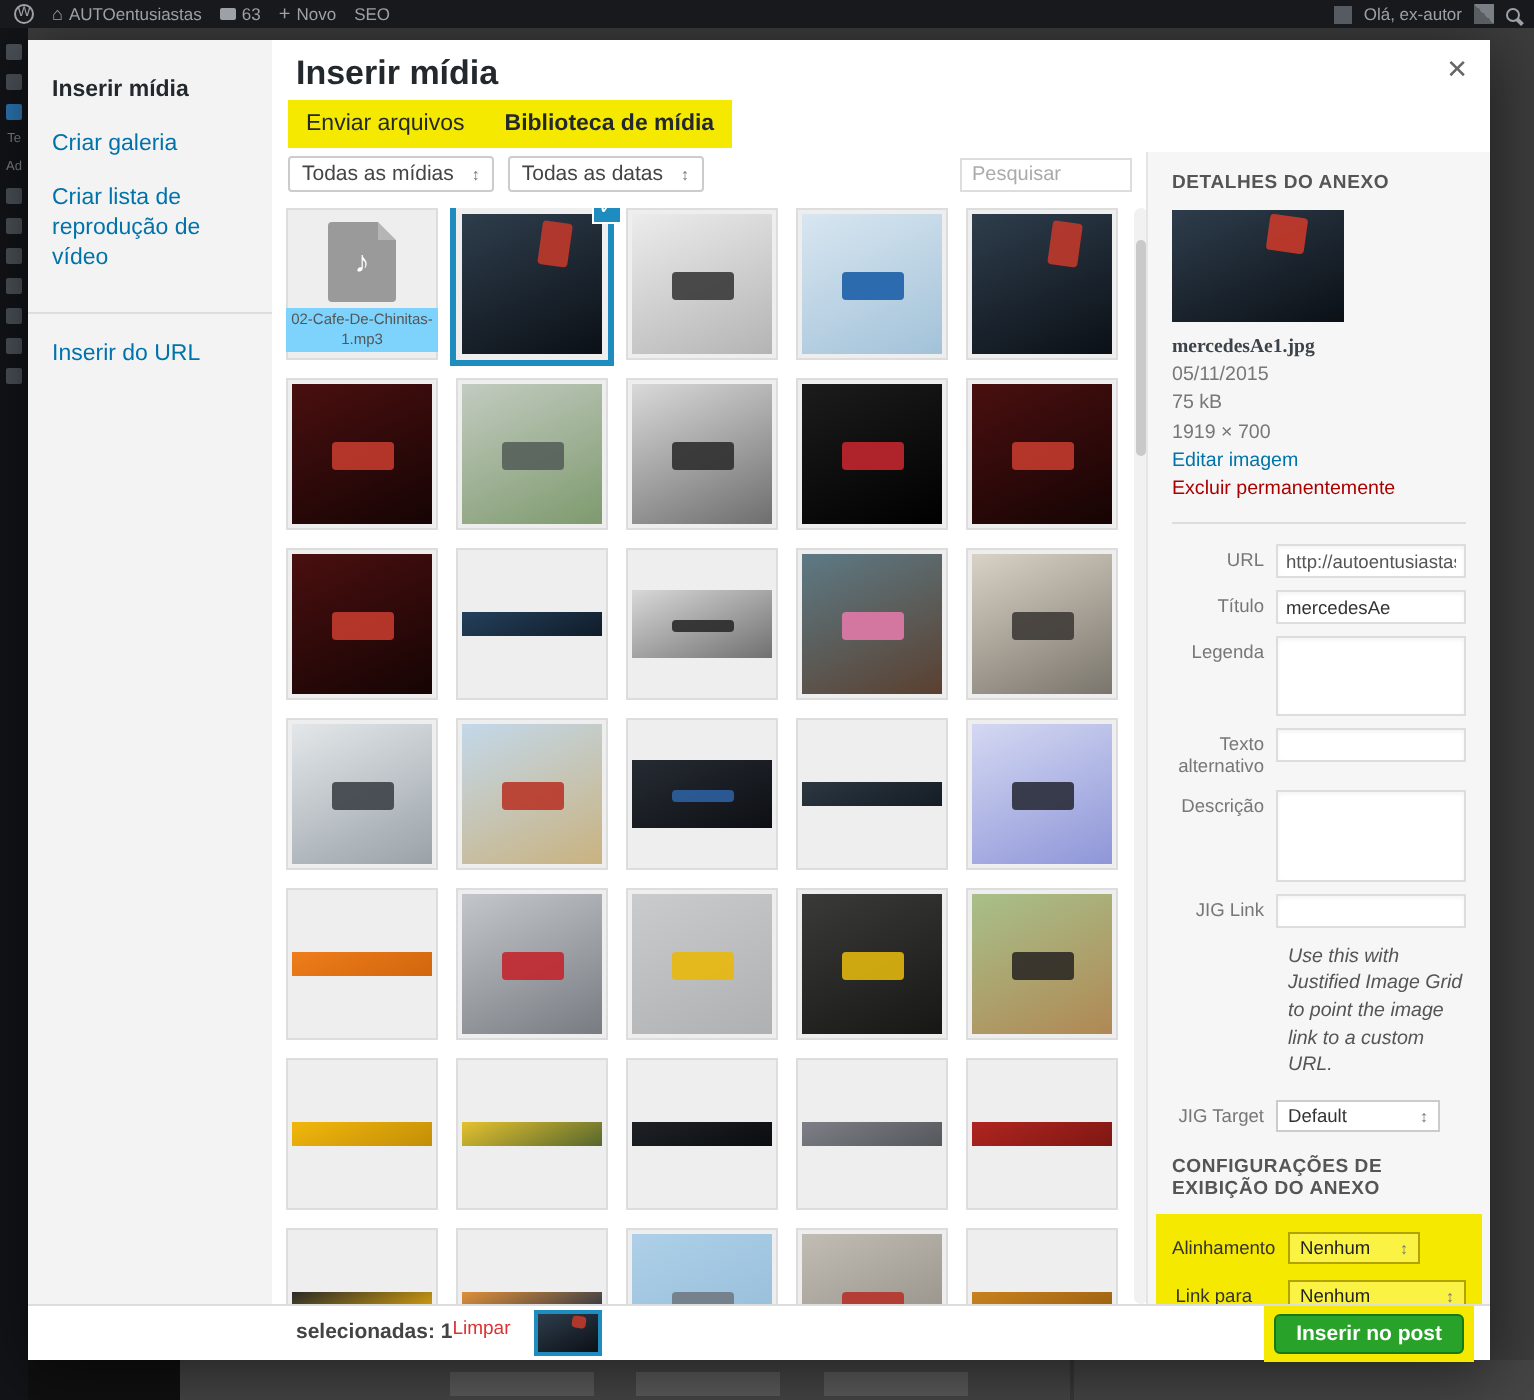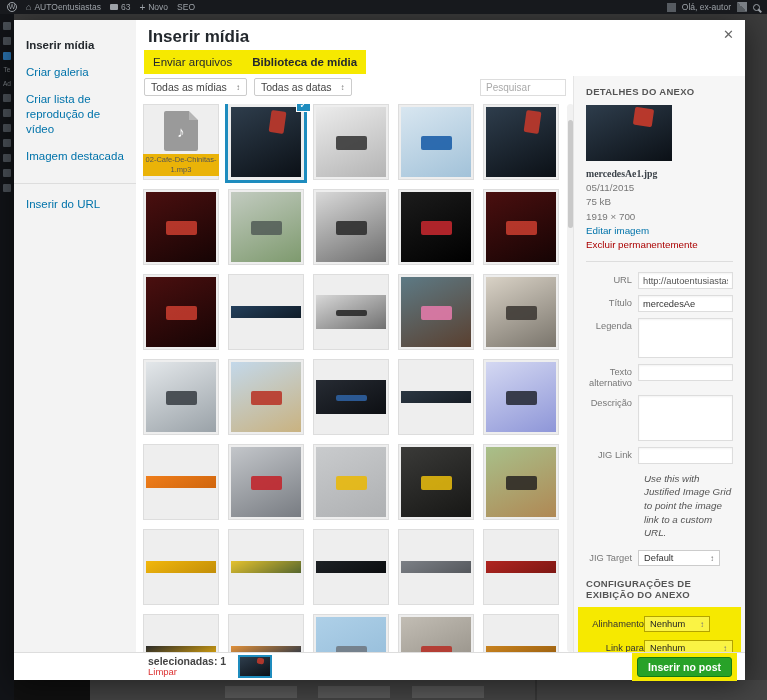--- a/index.html
+++ b/index.html
@@ -70,21 +70,21 @@
   .art.strip { top:32px; height:12px; }
   .tile.selected { box-shadow:0 0 0 3px #1e8cbe; }
   .check { position:absolute; top:-7px; right:-7px; width:15px; height:15px; background:#1e8cbe;
     color:#fff; font-size:10px; line-height:14px; text-align:center; border:1px solid #fff; }
   .accent { position:absolute; border-radius:2px; opacity:.9; width:45%; height:20%; left:28%; top:42%; }
   .accent.tr { width:22%; height:32%; left:56%; top:5%; transform:rotate(8deg); }
   .audio-icon { width:34px; height:40px; margin:7px auto 3px; background:#9a9a9a; border-radius:2px; position:relative;
     color:#fff; font-size:15px; text-align:center; line-height:42px; }
   .audio-icon::after { content:""; position:absolute; top:0; right:0; border-style:solid;
     border-width:0 9px 9px 0; border-color:#eee #eee #b5b5b5 #b5b5b5; }
-  .audio-label { font-size:7.5px; color:#555; text-align:center; line-height:1.3; background:#eab308;
+  .audio-label { font-size:7.5px; color:#555; text-align:center; line-height:1.3; background:#7dd3fc;
     padding:1px 1px; }
   .gscroll { position:absolute; left:553px; top:84px; width:7px; height:548px; background:#f1f1f1; border-radius:4px; }
   .gthumb { position:absolute; left:1px; top:16px; width:5px; height:108px; background:#c9c9c9; border-radius:3px; }
   
   .details { position:absolute; right:0; top:56px; bottom:28px; width:172px; background:#f6f6f6;
     border-left:1px solid #e5e5e5; padding:10px 12px 6px; overflow:hidden; color:#666; }
   .d-header { font-size:9.5px; font-weight:bold; color:#555; letter-spacing:.3px; }
   .d-thumb { width:86px; height:56px; margin:8px 0 6px; position:relative; }
   .d-thumb .accent { opacity:.95; }
   .d-meta { font-size:9.8px; color:#777; line-height:1.45; }
@@ -98,27 +98,27 @@
     font-family:"Liberation Sans",sans-serif; width:100%; box-shadow:inset 0 1px 2px rgba(0,0,0,.05); }
   input.fctl { height:17px; }
   textarea.fctl { resize:none; }
   .jig-note { font-style:italic; font-size:9.8px; color:#555; line-height:1.4; margin:8px 0 10px 58px; }
   .fake-select { border:1px solid #ccc; background:#fff; font-size:9.3px; color:#333; padding:2px 5px;
     display:flex; justify-content:space-between; align-items:center; gap:21px; cursor:pointer; }
   .jig-target-box { width:82px; }
   .cfg-header { margin-top:12px; }
   .yellowbox { background:#f6e900; margin:7px -8px 0 -8px; padding:9px 8px 3px; }
   .srow { display:flex; align-items:center; margin-bottom:8px; }
-  .slabel { width:58px; flex:none; text-align:right; padding-right:0; font-size:9.3px; color:#333; }
+  .slabel { width:58px; flex:none; text-align:right; padding-right:18px; font-size:9.3px; color:#333; }
   .sselect { border:1px solid #b3a300; background:#faf344; font-size:9.3px; color:#222; padding:2px 5px;
     display:flex; justify-content:space-between; align-items:center; gap:4px; cursor:pointer; }
   
   .bottom-bar { position:absolute; left:0; right:0; bottom:0; height:28px; background:#fff;
     border-top:1px solid #ddd; display:flex; align-items:center; padding:0 8px; }
-  .sel-info { margin-left:126px; display:flex; flex-direction:column; line-height:1.15; }
+  .sel-info { margin-left:126px; display:flex; flex-direction:row; line-height:1.15; }
   .sel-count { font-size:10.5px; font-weight:bold; color:#444; }
   .sel-clear { font-size:9.5px; color:#dc3232; cursor:pointer; }
   .footer-thumb { width:34px; height:23px; border:2px solid #1e8cbe; margin-left:12px; position:relative; overflow:hidden; }
   .insert-wrap { margin-left:auto; background:#f6e900; padding:4px 5px; }
   .insert-btn { background:#28a228; border:1px solid #157a15; color:#fff; font-weight:bold; font-size:10.5px;
     padding:3px 10px; border-radius:3px; cursor:pointer; font-family:"Liberation Sans",sans-serif; }
 </style>
 </head>
 <body>
 
@@ -167,21 +167,20 @@
   <div class="ob-block" style="left:318px"></div>
   <div class="ob-block" style="left:412px"></div>
   <div class="ob-line"></div>
 </div>
 
 <div class="modal">
   <div class="mmenu" id="modal-menu">
       <div class="menu-item active">Inserir mídia</div>
       <div class="menu-item">Criar galeria</div>
       <div class="menu-item">Criar lista de reprodução de vídeo</div>
-      <div class="menu-item">Imagem destacada</div>
       <div class="menu-item sep">Inserir do URL</div>
     </div>
 
   <div class="mtitle">Inserir mídia</div>
   <div class="mclose">✕</div>
 
   <div class="tabs-hl" id="tabs-box">
       <span class="tab">Enviar arquivos</span>
       <span class="tab active">Biblioteca de mídia</span>
     </div>

